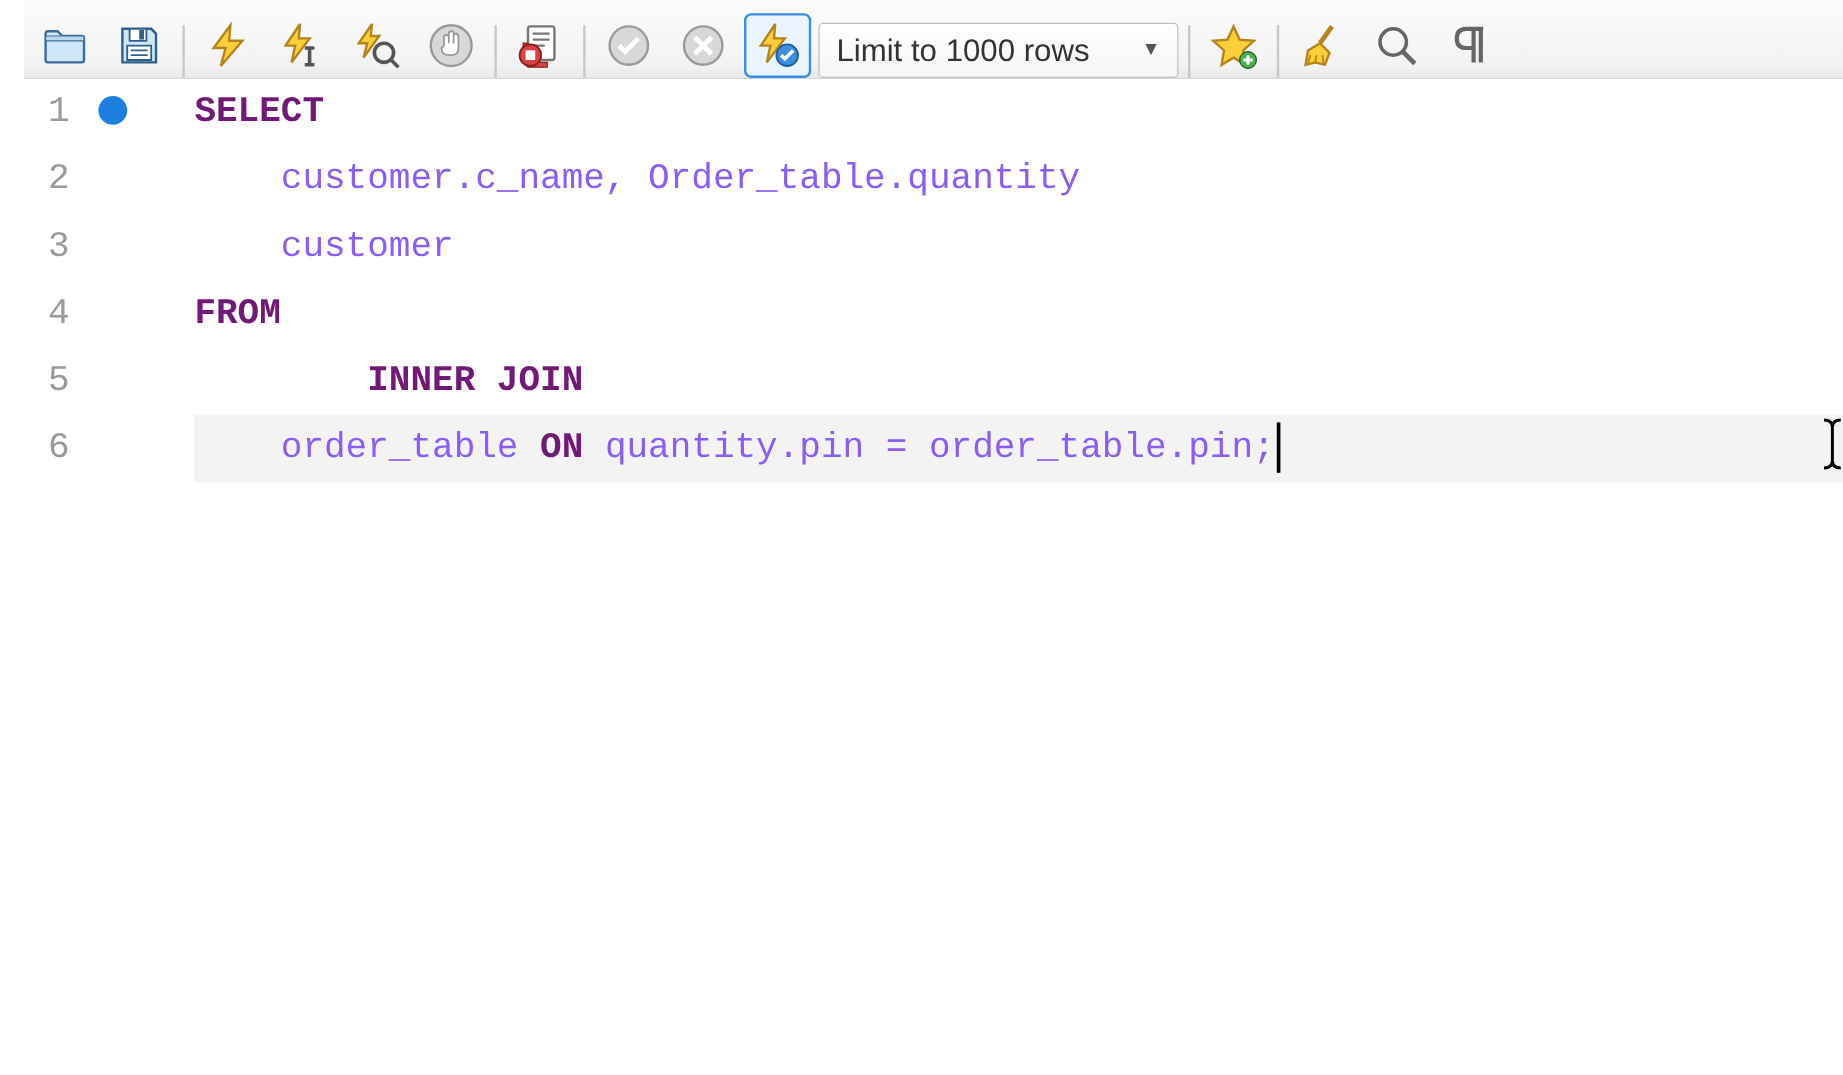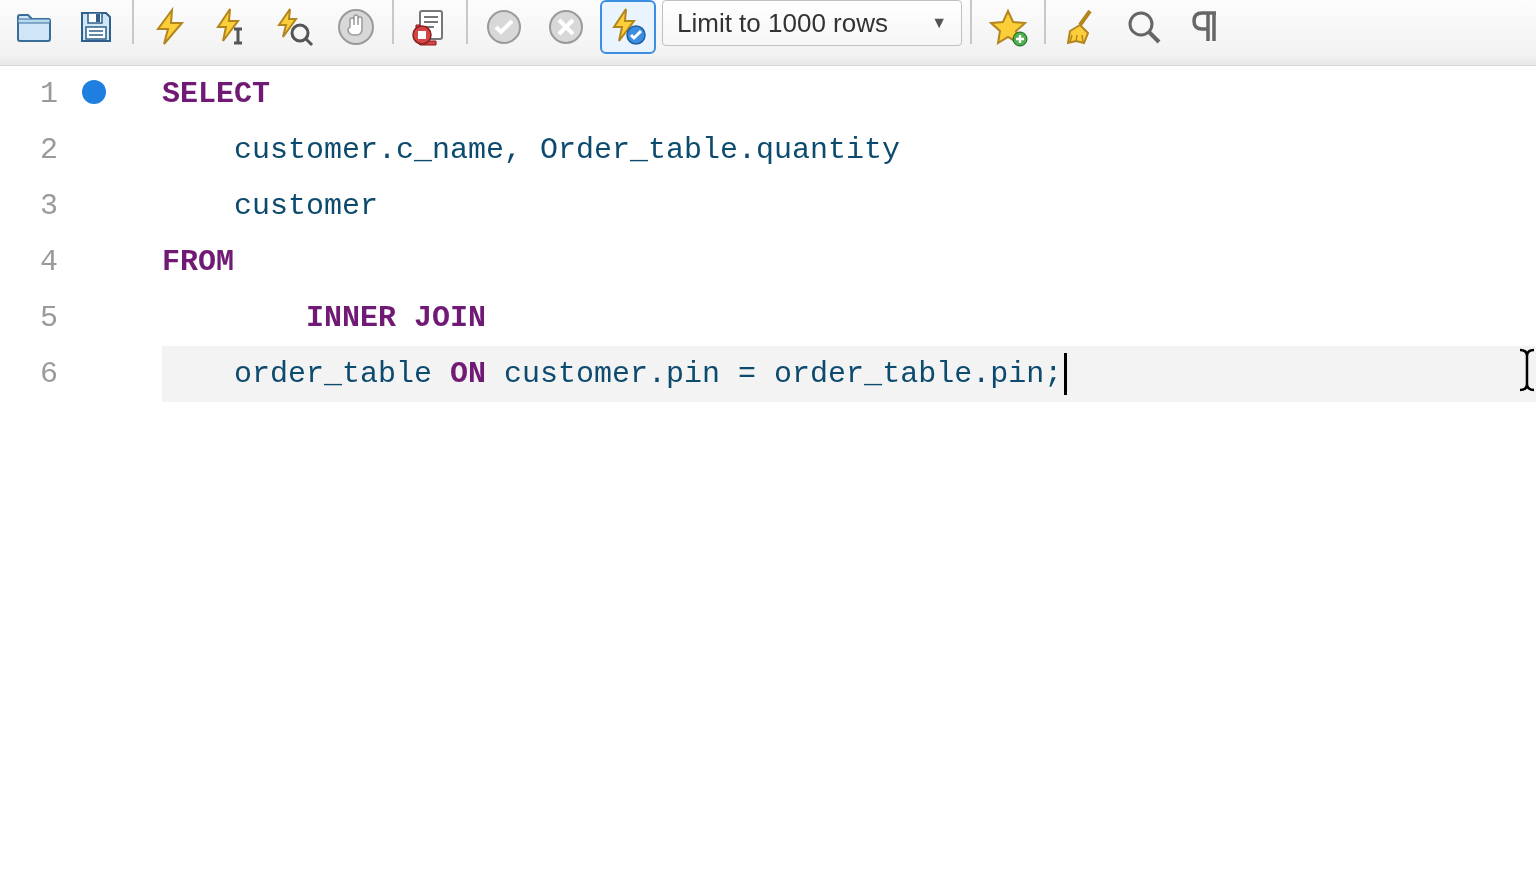--- a/index.html
+++ b/index.html
@@ -10,23 +10,24 @@
     background: #ffffff;
     overflow: hidden;
   }
 
   
   .toolbar {
     height: 66px;
     background: linear-gradient(to bottom, #fcfcfc 0%, #f2f2f2 85%, #e8e8e8 100%);
     border-bottom: 1px solid #d6d6d6;
     display: flex;
-    align-items: flex-start;
+    align-items: flex-end;
     padding: 0 6px;
     gap: 6px;
+    margin-left: 20px;
   }
   .tbtn {
     width: 56px; height: 54px;
     border-radius: 6px;
     display: flex; align-items: center; justify-content: center;
     background: transparent;
     cursor: pointer;
     position: relative;
   }
   .tbtn.active {
@@ -94,21 +95,21 @@
   }
   .cline {
     height: 56px;
     white-space: pre;
     padding-left: 0;
   }
   .cline.current {
     background: #f3f3f3;
   }
   .kw { color: #701a75; font-weight: bold; }
-  .txt { color: #0c4a6e; }
+  .txt { color: #8b5cf6; }
 
   .caret {
     display: inline-block;
     width: 3px; height: 42px;
     background: #000;
     vertical-align: middle;
     margin-left: 2px;
     animation: blink 1s step-start infinite;
   }
   @keyframes blink { 50% { opacity: 0; } }
@@ -299,21 +300,21 @@
   <div class="marker-col">
     <div class="marker"></div>
   </div>
 
   <div class="code">
     <div class="cline"><span class="kw">SELECT</span></div>
     <div class="cline"><span class="txt">    customer.c_name, Order_table.quantity</span></div>
     <div class="cline"><span class="txt">    customer</span></div>
     <div class="cline"><span class="kw">FROM</span></div>
     <div class="cline"><span class="kw">        INNER JOIN</span></div>
-    <div class="cline current"><span class="txt">    order_table </span><span class="kw">ON</span><span class="txt"> customer.pin = order_table.pin;</span><span class="caret"></span></div>
+    <div class="cline current"><span class="txt">    order_table </span><span class="kw">ON</span><span class="txt"> quantity.pin = order_table.pin;</span><span class="caret"></span></div>
 
     <div class="ibeam">
       <svg width="18" height="44" viewBox="0 0 18 44">
         <path d="M2 2 Q9 2 9 8 Q9 2 16 2 M9 8 V36 M2 42 Q9 42 9 36 Q9 42 16 42" fill="none" stroke="#000" stroke-width="2.5"></path>
       </svg>
     </div>
   </div>
 
 </div>
 

